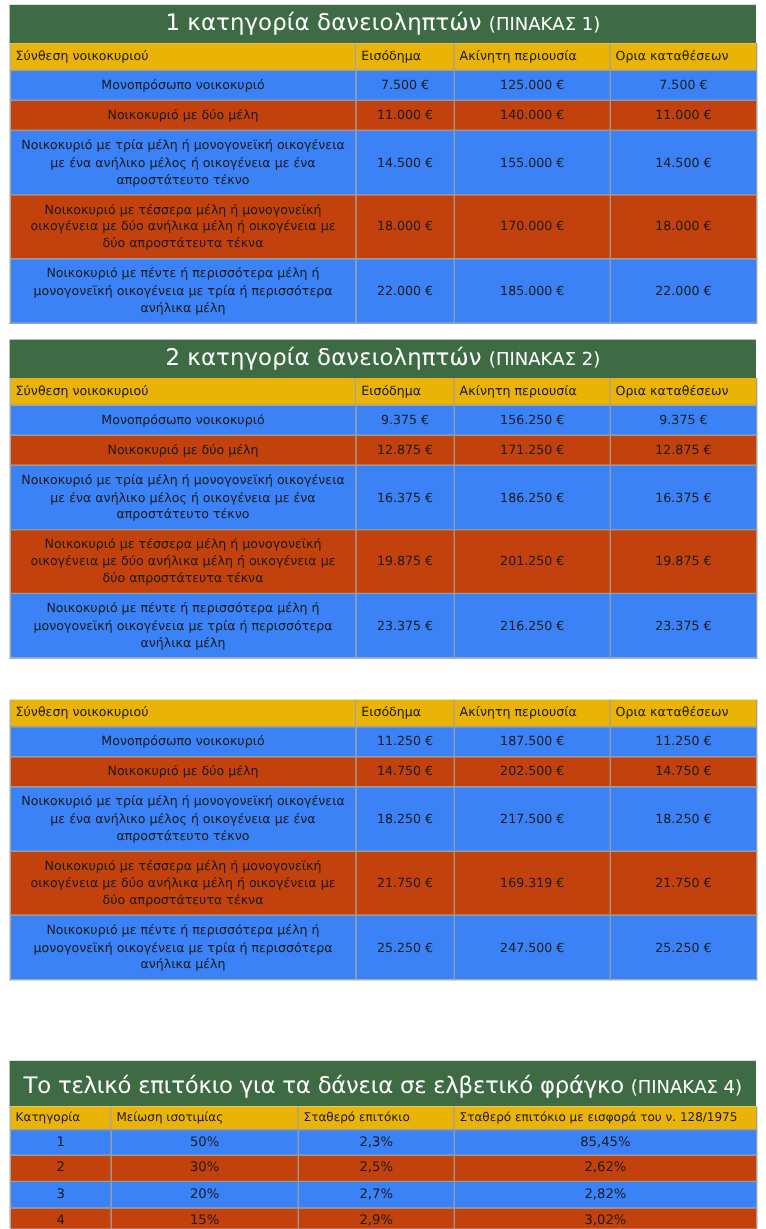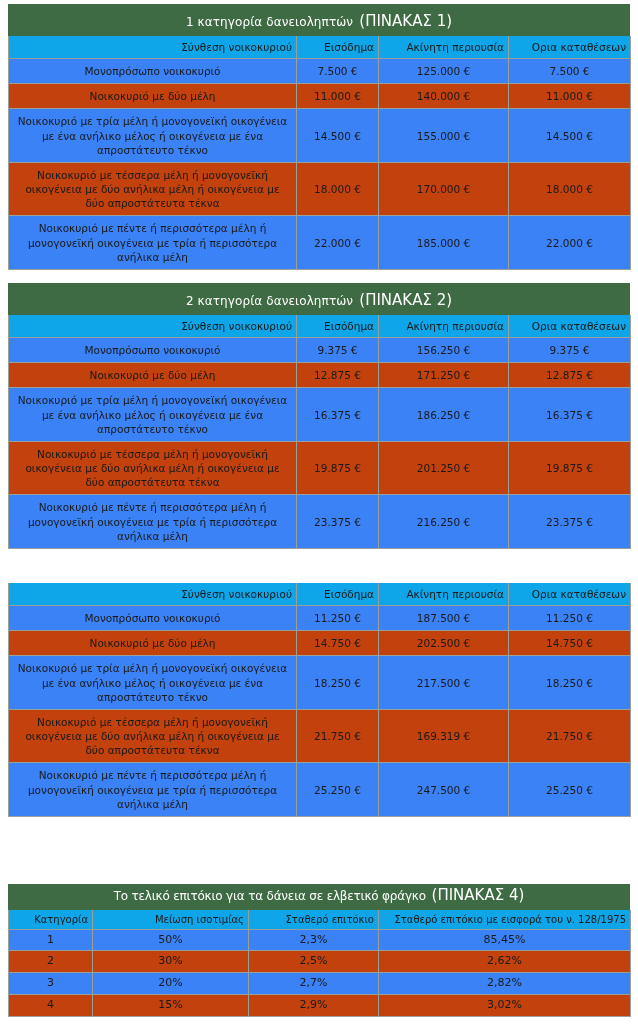--- a/index.html
+++ b/index.html
@@ -37,31 +37,31 @@
     text-align: center;
     font-size: 19px;
     font-weight: 400;
     letter-spacing: 0.1px;
     line-height: 1;
     padding: 6px 0 7px 0;
     box-sizing: border-box;
     white-space: nowrap;
   }
   .tbl-title .tnum {
-    font-size: 12px;
+    font-size: 19px;
   }
   .tbl-title .tsub {
     font-size: 15px;
     letter-spacing: 0px;
   }
 
   
   .t4 .tbl-title {
     font-size: 18.5px;
-    padding: 1px 0 6px 0;
+    padding: 12px 0 6px 0;
     letter-spacing: -0.2px;
   }
   .t4 .tbl-title .tsub {
     font-size: 15px;
   }
 
   table.grid {
     width: 100%;
     border-collapse: collapse;
     table-layout: fixed;
@@ -69,23 +69,23 @@
   }
   table.grid td, table.grid th {
     border: 1px solid #9b9f99;
     box-sizing: border-box;
     font-weight: normal;
     vertical-align: middle;
   }
 
   
   tr.hdr td {
-    background: #0ea5e9;
+    background: #eab308;
     font-size: 10.5px;
-    text-align: right;
+    text-align: left;
     padding: 5px 4px;
     color: #1a1a1a;
     border-top: none;
   }
 
   tr.row td {
     font-size: 10.5px;
     padding: 5px 6px;
     text-align: center;
     line-height: 1.35;

